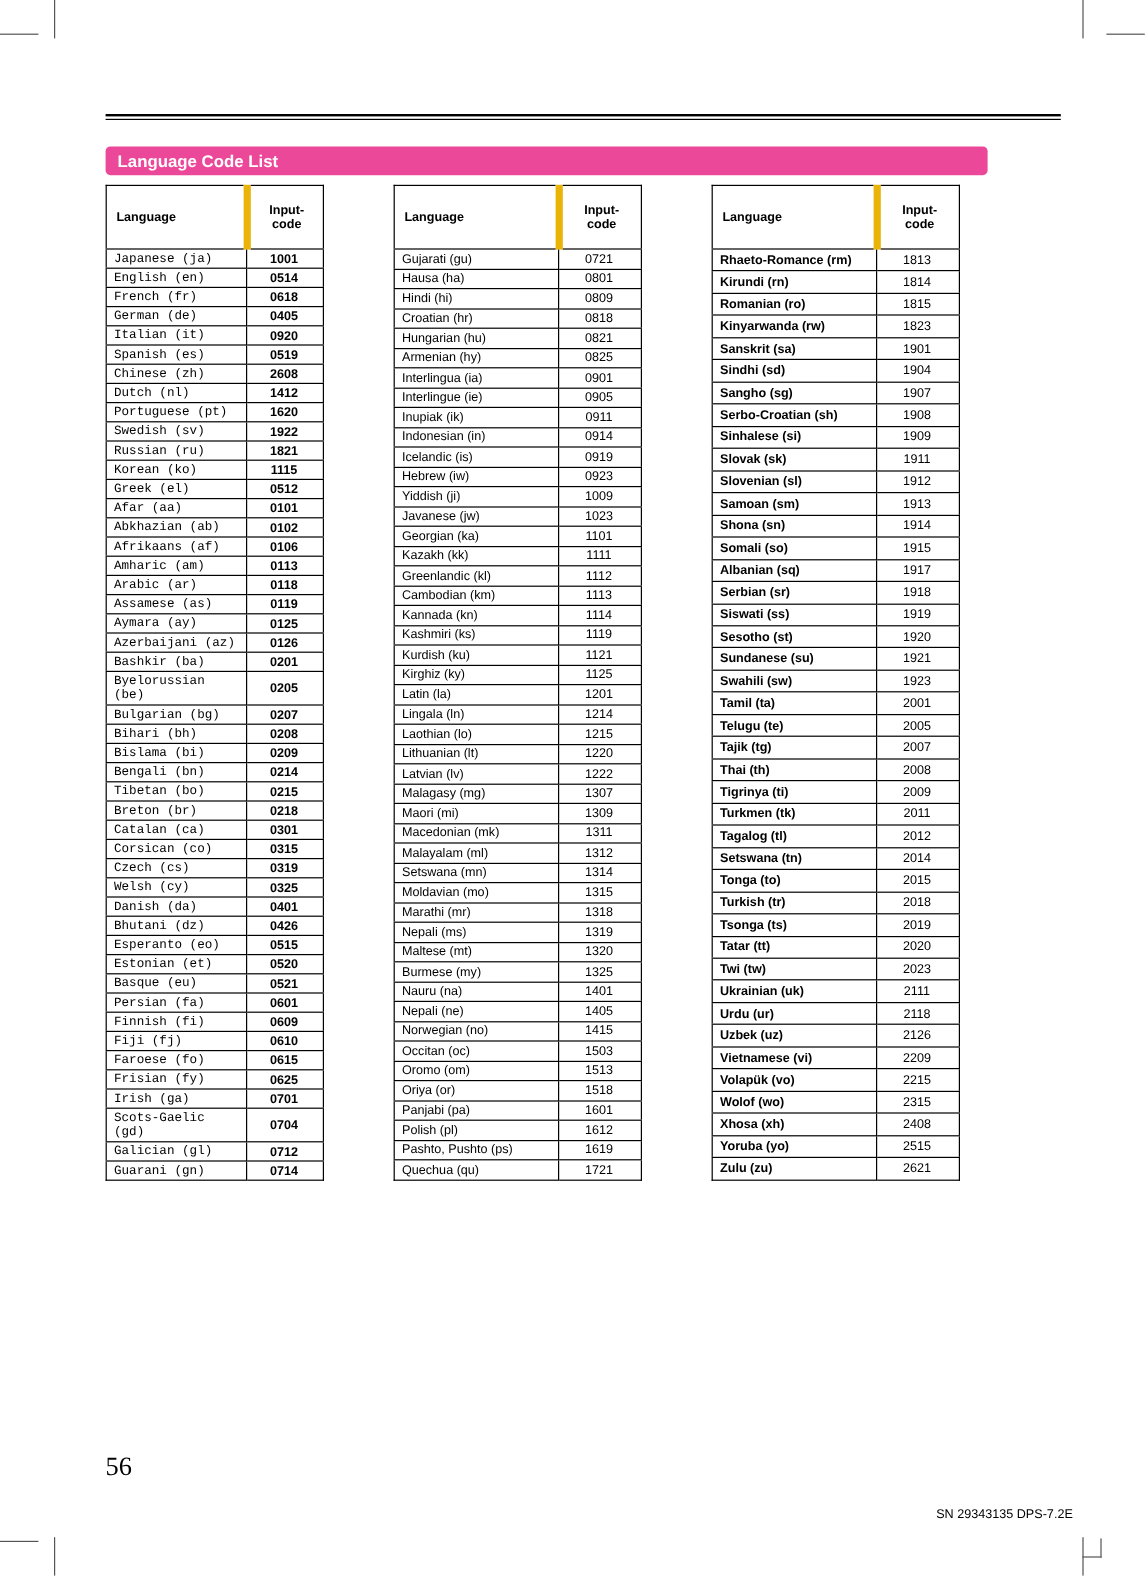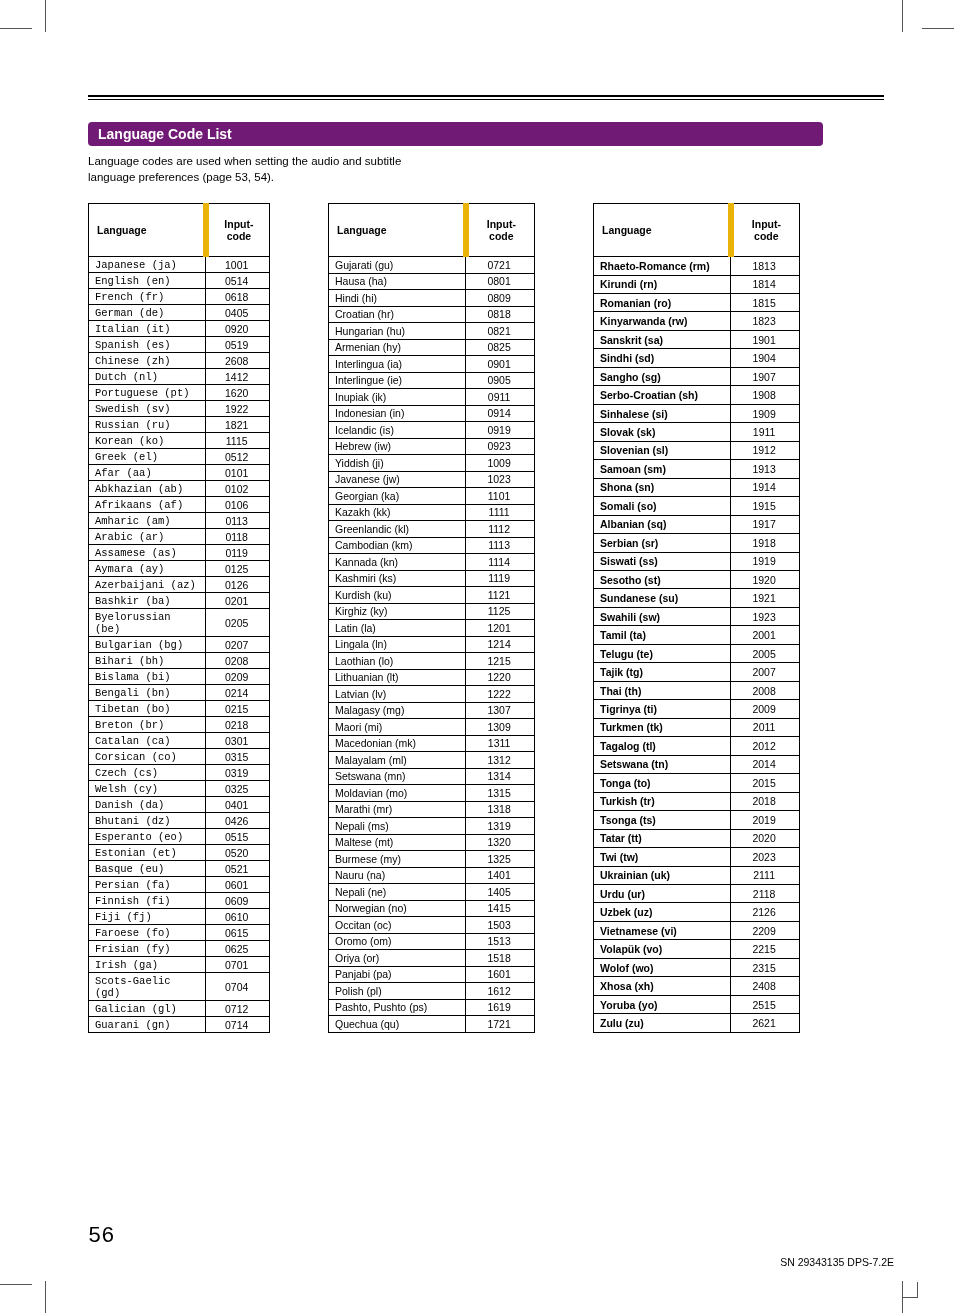--- a/index.html
+++ b/index.html
@@ -32,21 +32,21 @@
     margin: 0 0 8px 0;
   }
   .title-rule {
     border-top: 2.5px solid #000;
     border-bottom: 1px solid #000;
     height: 5px;
     margin-bottom: 22px;
     margin-right: 10px;
   }
   .section-bar {
-    background: #701a75;
+    background: #ec4899;
     color: #fff;
     font-weight: bold;
     font-size: 14px;
     padding: 4px 10px;
     border-radius: 4px;
     width: 735px;
     margin-bottom: 8px;
   }
   .intro {
     font-size: 11.5px;
@@ -71,35 +71,35 @@
   table.codes th.code-h { text-align: center; }
   table.codes td {
     padding: 1.5px 8px 1.5px 6px;
     border-top: 0.7px solid #000;
     height: 15px;
   }
   table.codes td.lang { text-align: left; }
   table.codes td.code { text-align: center; }
   .t1 { width: 182px; }
   .t1 .lang { width: 118px; font-family: Liberation Mono, monospace; }
-  .t1 .code { width: 64px; }
+  .t1 .code { width: 64px; font-weight: bold; }
   .t2 { width: 207px; }
   .t2 .lang { width: 138px; }
   .t2 .code { width: 69px; }
   .t3 { width: 207px; }
   .t3 .lang { width: 138px; font-weight: bold; }
   .t3 .code { width: 69px; }
   .th-divider { border-left: 6px solid #eab308; }
   table.codes td.code { border-left: 1px solid #000; }
 
   .page-num {
     position: absolute;
     left: 88px;
-    bottom: 64px;
-    font-family: Liberation Mono, monospace;
+    bottom: 78px;
+    font-family: Liberation Serif, serif;
     font-size: 22px;
   }
   .footer-code {
     position: absolute;
     right: 60px;
     bottom: 45px;
     font-size: 10.5px;
   }
 </style>
 </head>
@@ -112,24 +112,20 @@
   <div class="crop-mark-tr-v"></div>
   <div class="crop-mark-bl-h"></div>
   <div class="crop-mark-bl-v"></div>
   <div class="crop-mark-br-v"></div>
   <div class="crop-mark-br-sq"></div>
 
   <div class="title-rule"></div>
 
   <div class="section-bar">Language Code List</div>
 
-  <div class="intro">
-    <span>Language codes are used when setting the audio and subtitle</span><br>
-    <span>language preferences (page 53, 54).</span>
-  </div>
 
   <div class="tables">
     <table class="codes t1">
       <thead>
         <tr>
           <th>Language</th>
           <th class="code-h th-divider">Input-code</th>
         </tr>
       </thead>
       <tbody id="tbody1">

